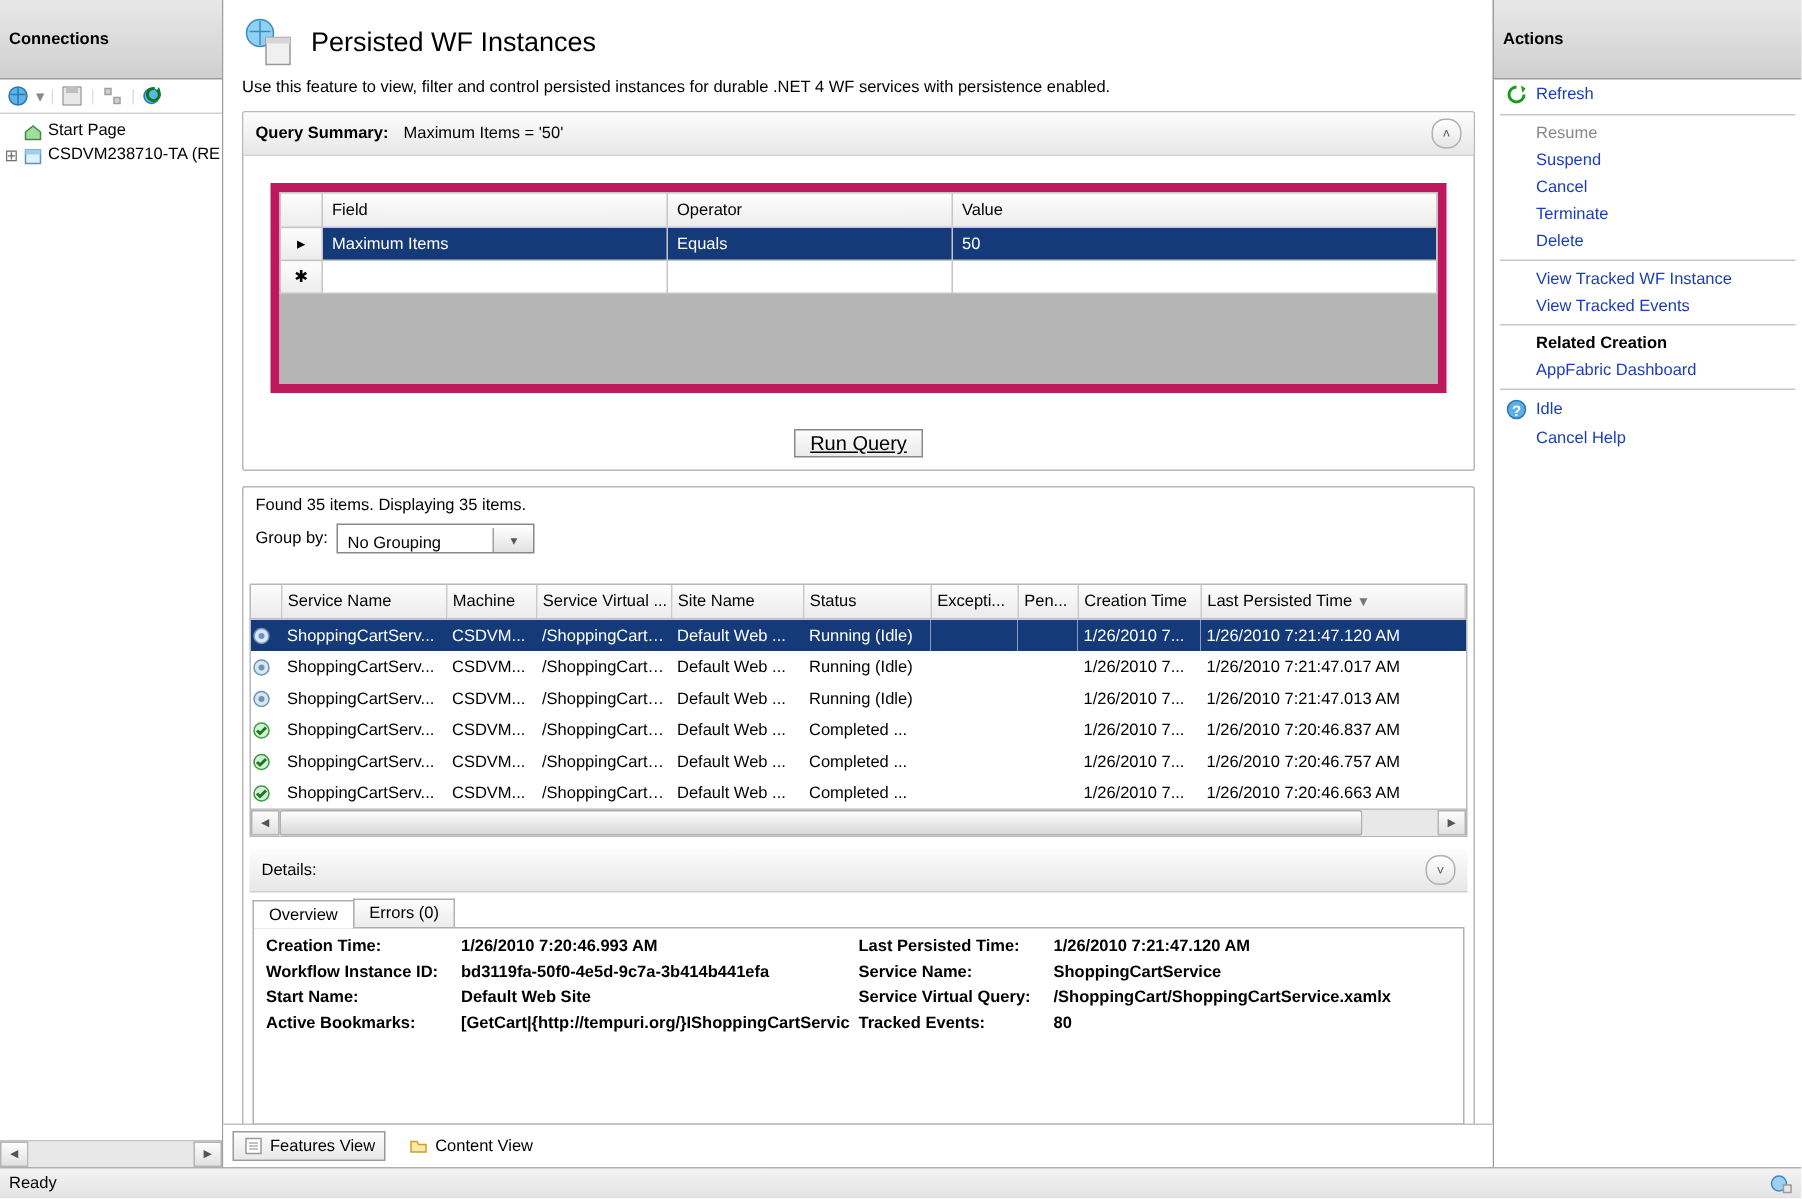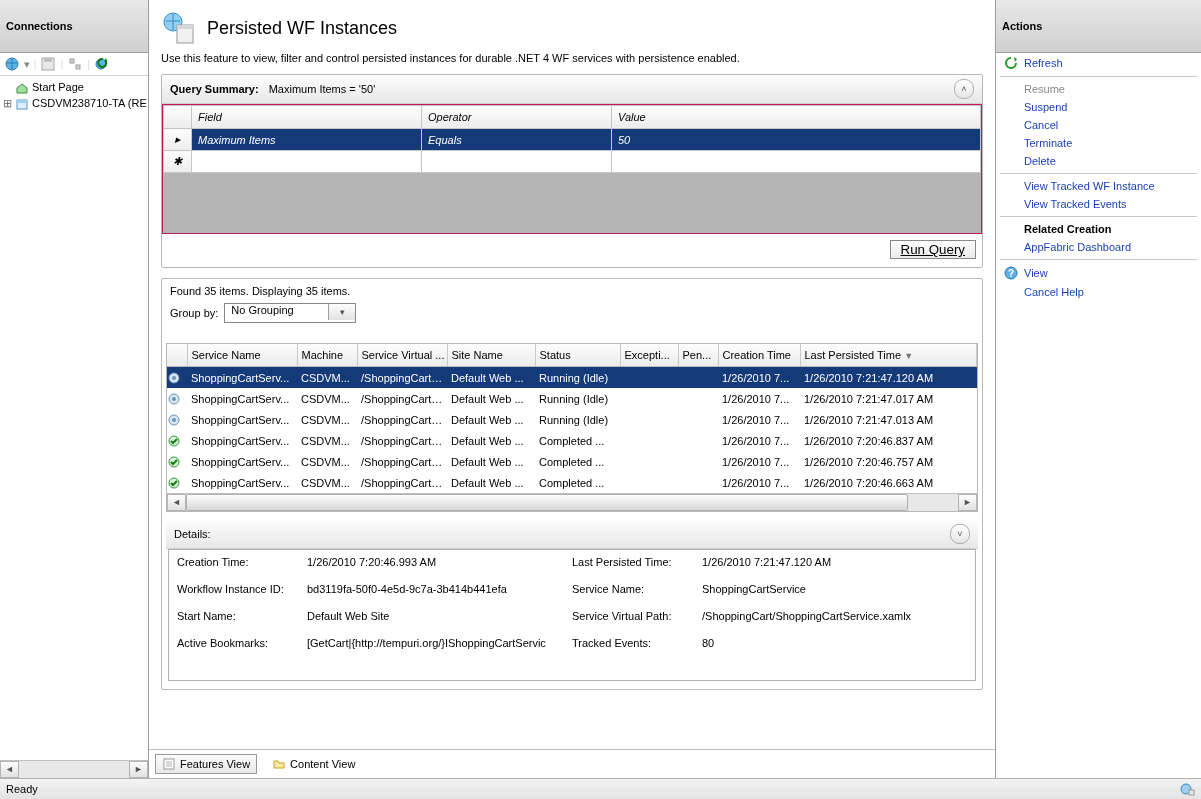--- a/index.html
+++ b/index.html
@@ -18,53 +18,53 @@
   .pane-mid{flex:1;display:flex;flex-direction:column;background:#fff;border-right:1px solid #9e9e9e;min-width:0;}
   .mid-content{flex:1;overflow:auto;padding:8px 8px 2px 8px;min-height:0;}
   .title-row{display:flex;align-items:center;gap:10px;margin:2px 4px 6px 4px;}
   .title-icon{width:36px;height:36px;}
   .title-txt{font-size:18px;font-family:"Segoe UI",Arial,sans-serif;}
   .desc{margin:4px 4px 10px 4px;color:#000;}
   .panel{border:1px solid #b8b8b8;border-radius:2px;margin:0 4px 10px 4px;}
   .panel-hd{display:flex;align-items:center;background:linear-gradient(#fdfdfd,#e7e7e7);padding:4px 8px;border-bottom:1px solid #cfcfcf;}
   .panel-hd b{margin-right:10px;}
   .collapse{width:18px;height:18px;border:1px solid #b0b0b0;border-radius:9px;background:linear-gradient(#fff,#e6e6e6);display:flex;align-items:center;justify-content:center;font-size:9px;color:#555;margin-left:auto;}
-  .grid{border:1px solid #be185d;margin:0;font-style:italic;}
+  .grid{border:6px solid #be185d;margin:18px;}
   .grid table{border-collapse:collapse;width:100%;table-layout:fixed;}
   .grid th{background:linear-gradient(#fdfdfd,#ececec);border:1px solid #c6c6c6;text-align:left;font-weight:normal;padding:2px 6px;height:18px;color:#000;}
   .grid td{border:1px solid #c6c6c6;padding:2px 6px;height:17px;overflow:hidden;text-overflow:ellipsis;white-space:nowrap;}
   .grid .rowhdr{width:22px;background:linear-gradient(#fdfdfd,#ececec);text-align:center;}
   .grid .selrow td{background:#153a7a;color:#fff;}
   .grid .selrow .rowhdr{background:linear-gradient(#fdfdfd,#ececec);color:#000;}
   .grid-pad{height:60px;background:#b5b5b5;}
-  .run-row{display:flex;justify-content:flex-end;padding:6px 6px 8px 6px;}
+  .run-row{display:flex;justify-content:center;padding:6px 6px 8px 6px;}
   .btn{background:linear-gradient(#fdfdfd,#eaeaea);border:1px solid #888;padding:1px 10px;text-decoration:underline;}
   .found{margin:0 8px 6px 8px;}
   .group-row{display:flex;align-items:center;gap:6px;margin:0 8px 20px 8px;}
-  .combo{border:1px solid #888;background:#fff;height:18px;display:flex;align-items:flex-start;}
+  .combo{border:1px solid #888;background:#fff;height:18px;display:flex;align-items:flex-end;}
   .combo span{padding:0 6px;}
   .combo .dd{width:14px;border-left:1px solid #a0a0a0;background:linear-gradient(#fdfdfd,#e2e2e2);text-align:center;font-size:9px;line-height:16px;color:#555;}
   .list{border:1px solid #b8b8b8;margin:0 4px;}
   .list table{border-collapse:collapse;width:100%;table-layout:fixed;}
   .list th{background:linear-gradient(#fdfdfd,#ebebeb);border-right:1px solid #cacaca;border-bottom:1px solid #bcbcbc;text-align:left;font-weight:normal;padding:2px 4px;height:18px;white-space:nowrap;overflow:hidden;}
   .list td{padding:2px 4px;height:17px;white-space:nowrap;overflow:hidden;text-overflow:ellipsis;border:0;}
   .list tbody tr{border:0;}
   .list tbody tr.sel td{background:#153a7a;color:#fff;}
   .list .ic{width:18px;text-align:center;padding:0;}
   .hsb{height:17px;display:flex;background:#efefef;border-top:1px solid #c0c0c0;}
   .hsb .sb-arrow{border:1px solid #b4b4b4;}
   .hsb .thumb{width:720px;background:linear-gradient(#fdfdfd,#d8d8d8);border:1px solid #b0b0b0;border-radius:2px;margin:0 0;}
   .details .panel-hd{font-weight:normal;}
   .tabs{display:flex;margin:4px 6px 0 6px;}
   .tab{border:1px solid #b0b0b0;border-bottom:none;background:linear-gradient(#fdfdfd,#ececec);padding:3px 10px;margin-right:-1px;}
   .tab.active{background:#fff;position:relative;top:1px;}
   .tab-body{border:1px solid #b0b0b0;margin:0 6px 8px 6px;padding:6px 8px;height:118px;}
   .kv{display:flex;}
   .kv .col{flex:1;}
-  .kv dl{display:grid;grid-template-columns:130px 1fr;row-gap:15px;margin:0;}
+  .kv dl{display:grid;grid-template-columns:130px 1fr;row-gap:5px;margin:0;font-weight:bold;}
   .kv dt{color:#000;}
   .kv dd{margin:0;white-space:nowrap;overflow:hidden;text-overflow:ellipsis;}
   .view-tabs{display:flex;align-items:center;gap:8px;padding:4px 6px;border-top:1px solid #c0c0c0;background:#fff;}
   .vtab{display:flex;align-items:center;gap:4px;padding:2px 6px;border:1px solid transparent;}
   .vtab.sel{border:1px solid #9a9a9a;background:linear-gradient(#fdfdfd,#e8e8e8);}
   .pane-right{width:205px;display:flex;flex-direction:column;}
   .actions{flex:1;overflow:auto;padding:0;}
   .act-item{display:flex;align-items:center;gap:6px;padding:3px 8px;color:#1a3fb5;}
   .act-item.black{color:#000;font-weight:bold;}
   .act-sep{border-top:1px solid #c8c8c8;margin:3px 4px;}
@@ -345,41 +345,45 @@
           <div class="sb-track" style="flex:1"></div>
           <div class="sb-arrow">►</div>
         </div>
       </div>
 
       <div class="panel details" style="border:none;margin:8px 0 0 0;">
         <div class="panel-hd" style="margin:0 4px;">
           <span>Details:</span>
           <span class="collapse">˅</span>
         </div>
+        <div class="tabs">
+          <div class="tab active">Overview</div>
+          <div class="tab">Errors (0)</div>
+        </div>
         <div class="tab-body">
           <div class="kv">
             <div class="col">
                     <dl>
               <dt>Creation Time:</dt>
               <dd>1/26/2010 7:20:46.993 AM</dd>
               <dt>Workflow Instance ID:</dt>
               <dd>bd3119fa-50f0-4e5d-9c7a-3b414b441efa</dd>
               <dt>Start Name:</dt>
               <dd>Default Web Site</dd>
               <dt>Active Bookmarks:</dt>
               <dd>[GetCart|{http://tempuri.org/}IShoppingCartServic</dd>
             </dl>
                   </div>
             <div class="col">
                     <dl>
               <dt>Last Persisted Time:</dt>
               <dd>1/26/2010 7:21:47.120 AM</dd>
               <dt>Service Name:</dt>
               <dd>ShoppingCartService</dd>
-              <dt>Service Virtual Path:</dt>
+              <dt>Service Virtual Query:</dt>
               <dd>/ShoppingCart/ShoppingCartService.xamlx</dd>
               <dt>Tracked Events:</dt>
               <dd>80</dd>
             </dl>
                   </div>
           </div>
         </div>
       </div>
     </div>
    </div>
@@ -458,21 +462,21 @@
             <span>AppFabric Dashboard</span>
           </div>
       <div class="act-sep"></div>
       <div class="act-item">
         <span>
               <svg width="14" height="14">
                 <circle cx="7" cy="7" r="6" fill="#5eaee8" stroke="#2a7ab1"></circle>
                 <text x="7" y="11" text-anchor="middle" font-size="10" fill="#fff" font-weight="bold">?</text>
               </svg>
             </span>
-        <span>View</span>
+        <span>Idle</span>
       </div>
       <div class="act-item">
             <span style="width:14px"></span>
             <span>Cancel Help</span>
           </div>
     </div>
   </div>
  </div>
  <div class="statusbar">
    <span>Ready</span>

